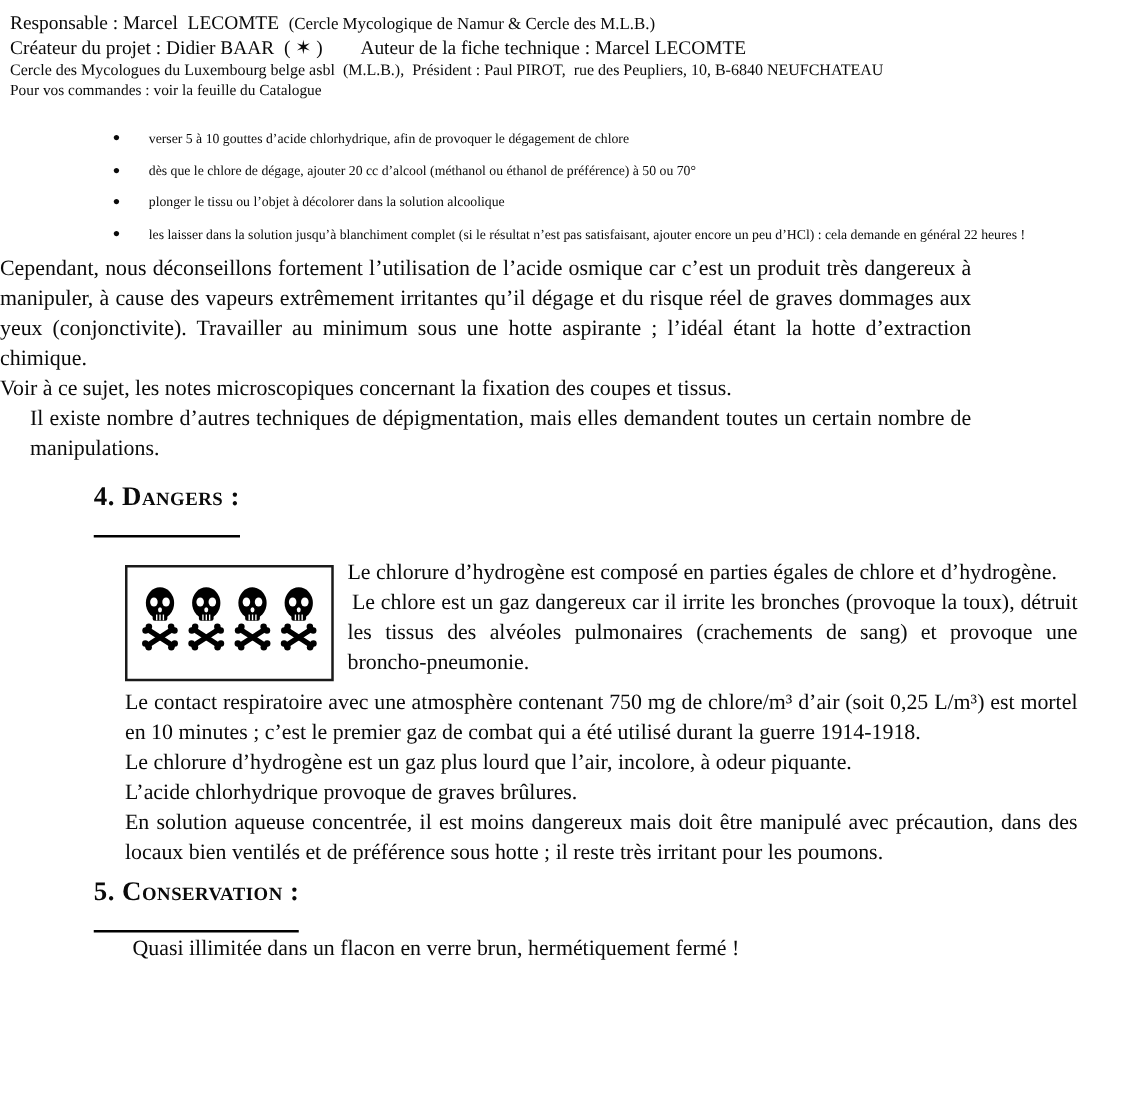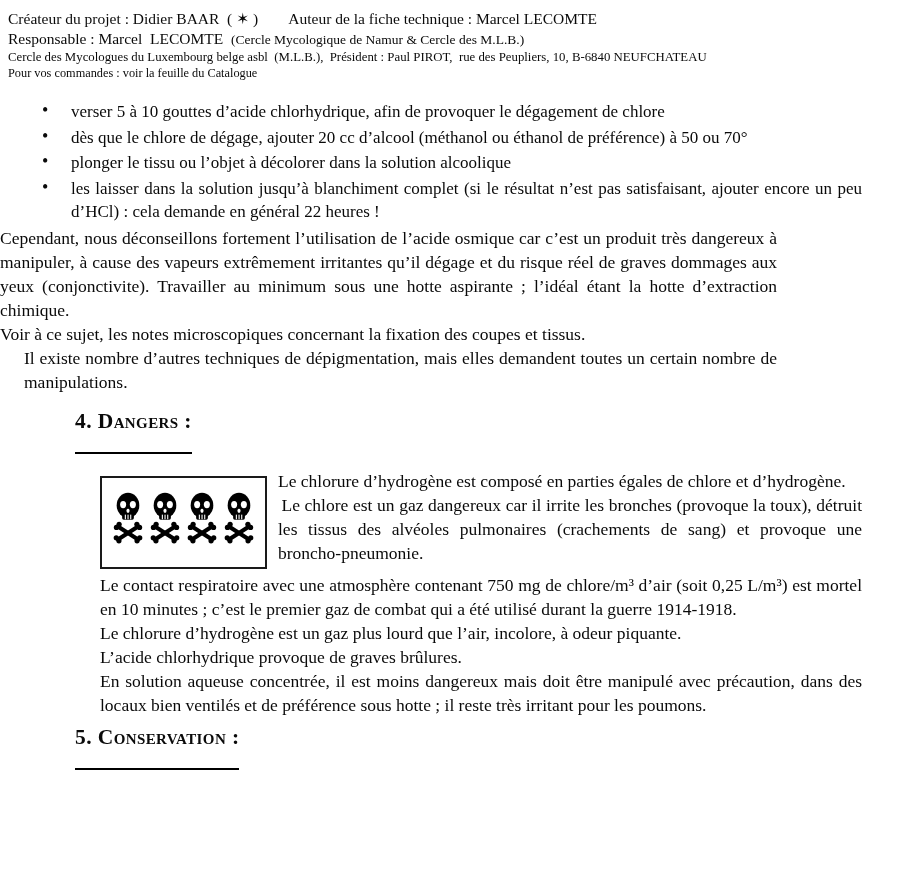--- a/index.html
+++ b/index.html
@@ -16,22 +16,22 @@
   .hline { white-space: pre-wrap; }
   .hline1 { font-size: 15.5px; line-height: 20px; }
   .hline2 { font-size: 15.5px; line-height: 20px; }
   .hline2 .paren { font-size: 13.5px; }
   .hline3 { font-size: 12.8px; line-height: 15.5px; }
   .hline4 { font-size: 12.3px; line-height: 15.5px; }
 
   
   .content { position: absolute; left: 0; top: 100px; width: 900px; }
   .bullets {
-    margin: 0; padding: 0 0 0 71px; width: 862px;
-    list-style: none; font-size: 17px; line-height: 23.5px;
+    margin: 0; padding: 0 0 0 119px; width: 862px;
+    list-style: none; font-size: 11px; line-height: 23.5px;
     text-align: justify; hyphens: manual; font-family: Liberation Serif, serif; -webkit-hyphens: manual;
   }
   .bullets li { position: relative; margin: 0 0 2px 0; }
   .bullets li::before { content: "\2022"; position: absolute; left: -29px; top: -1px; font-size: 18px; }
 
   p.body { margin: 0; font-size: 17.5px; line-height: 24px; text-align: justify; hyphens: manual; -webkit-hyphens: manual; }
   .indent85  { margin-left: 85px;  width: 777px; }
   .indent100 { margin-left: 100px; width: 762px; }
   .mt14 { margin-top: 14px; padding-left: 24px; }
 
@@ -56,22 +56,22 @@
   }
   .skull-box svg { display: block; }
   .clear { clear: left; }
 </style>
 </head>
 <body>
 
 <div class="page">
 
   <div class="doc-header">
+    <div class="hline hline2"><span>Responsable : Marcel  LECOMTE  </span><span class="paren">(Cercle Mycologique de Namur &amp; Cercle des M.L.B.)</span></div>
     <div class="hline hline1">Créateur du projet : Didier BAAR  ( ✶ )        Auteur de la fiche technique : Marcel LECOMTE</div>
-    <div class="hline hline2"><span>Responsable : Marcel  LECOMTE  </span><span class="paren">(Cercle Mycologique de Namur &amp; Cercle des M.L.B.)</span></div>
     <div class="hline hline3">Cercle des Mycologues du Luxembourg belge asbl  (M.L.B.),  Président : Paul PIROT,  rue des Peupliers, 10, B-6840 NEUFCHATEAU</div>
     <div class="hline hline4">Pour vos commandes : voir la feuille du Catalogue</div>
   </div>
 
   <div class="content">
 
     <ul class="bullets">
       <li>verser 5 à 10 gouttes d’acide chlorhydrique, afin de provoquer le dégagement de chlore</li>
       <li>dès que le chlore de dégage, ajouter 20 cc d’alcool (méthanol ou éthanol de préférence) à 50 ou 70°</li>
       <li>plonger le tissu ou l’objet à décolorer dans la solution alcoolique</li>
@@ -190,15 +190,16 @@
       <p class="body"> Le chlore est un gaz dangereux car il irrite les bronches (provoque la toux), détruit les tissus des alvéoles pulmonaires (crachements de sang) et provoque une broncho-pneumonie.</p>
       <p class="body clear">Le contact respiratoire avec une atmosphère contenant 750 mg de chlore/m³ d’air (soit 0,25 L/m³) est mortel en 10 minutes ; c’est le premier gaz de combat qui a été utilisé durant la guerre 1914-1918.</p>
       <p class="body">Le chlorure d’hydrogène est un gaz plus lourd que l’air, incolore, à odeur piquante.</p>
       <p class="body">L’acide chlorhydrique provoque de graves brûlures.</p>
       <p class="body">En solution aqueuse concentrée, il est moins dangereux mais doit être manipulé avec précaution, dans des locaux bien ventilés et de préférence sous hotte ; il reste très irritant pour les poumons.</p>
     </div>
 
     <div class="section-heading heading-5">
       <span class="ht">5. Conservation :</span>
     </div>
+    <p class="body mt14" style="margin-left:82px; width:780px; text-align:left;">Quasi illimitée dans un flacon en verre brun, hermétiquement fermé !</p>
 
   </div>
 </div>
 
 </body></html>

